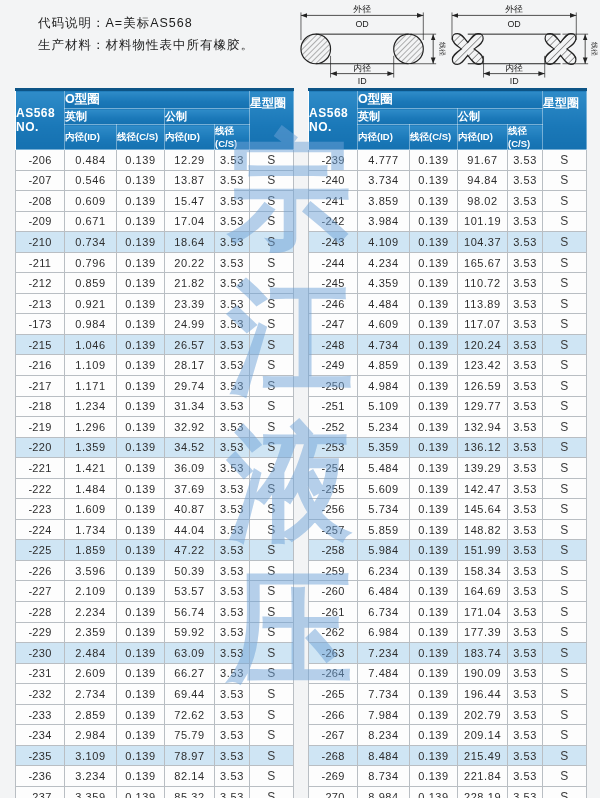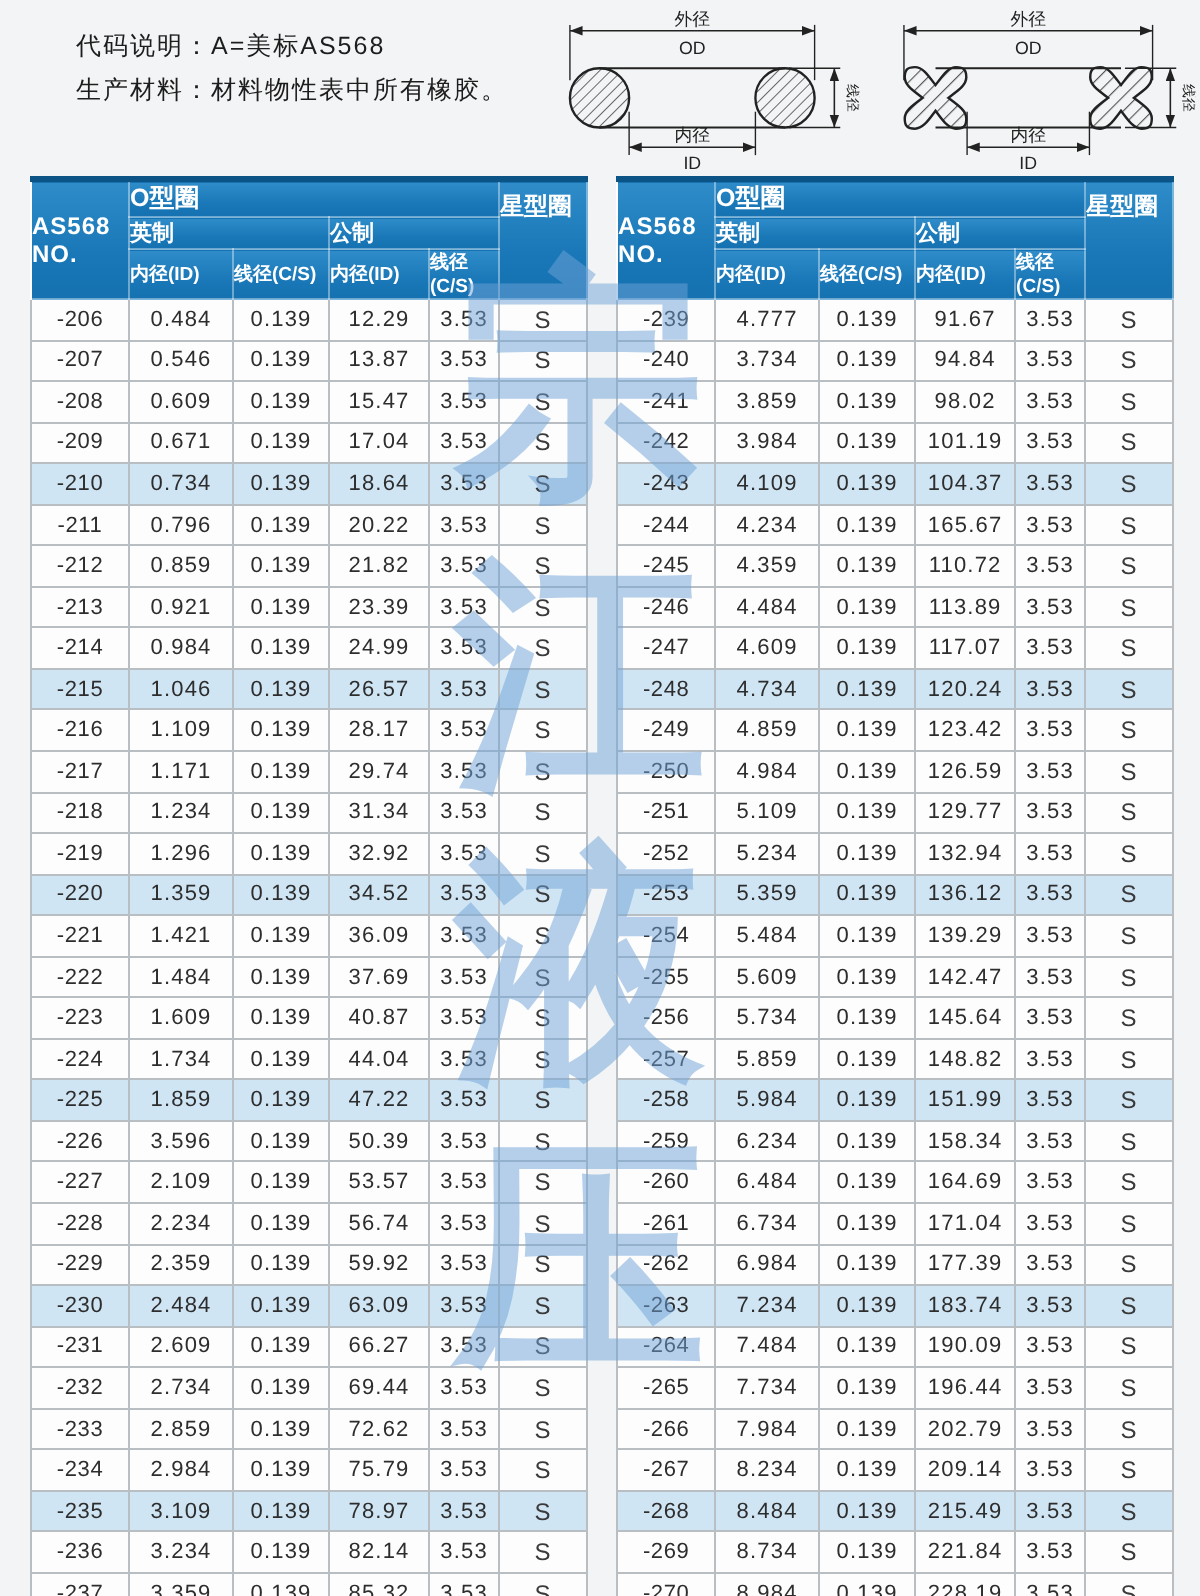--- a/index.html
+++ b/index.html
@@ -9,21 +9,21 @@
     font-family:"Liberation Sans","DejaVu Sans",sans-serif;
   }
   
   .top { position:relative; height:88px; }
   .info { position:absolute; left:38px; top:12px; }
   .info-line {
     font-size:12.5px; line-height:22px; color:#1d1d1d; letter-spacing:1px;
     white-space:pre;
   }
   
-  .diagrams { position:absolute; right:2px; top:2px; display:flex; gap:20px; }
+  .diagrams { position:absolute; right:2px; top:2px; display:flex; gap:4px; }
   .diagrams svg { display:block; }
   .dim-text { font-size:9px; fill:#222; font-family:"Liberation Sans",sans-serif; }
   .dim-text-s { font-size:7px; fill:#222; font-family:"Liberation Sans",sans-serif; }
   
   .tables { display:flex; gap:14px; padding:0 15px; position:relative; z-index:2; }
   table.spec {
     border-collapse:collapse; table-layout:fixed; width:278px;
     border:1px solid #8f969c; border-top:3px solid #0d5486;
     background:#fdfdfd;
   }
@@ -231,21 +231,21 @@
         </tr>
         <tr>
           <td>-213</td>
           <td>0.921</td>
           <td>0.139</td>
           <td>23.39</td>
           <td>3.53</td>
           <td>S</td>
         </tr>
         <tr>
-          <td>-214</td>
+          <td>-173</td>
           <td>0.984</td>
           <td>0.139</td>
           <td>24.99</td>
           <td>3.53</td>
           <td>S</td>
         </tr>
         <tr class="hl">
           <td>-215</td>
           <td>1.046</td>
           <td>0.139</td>

